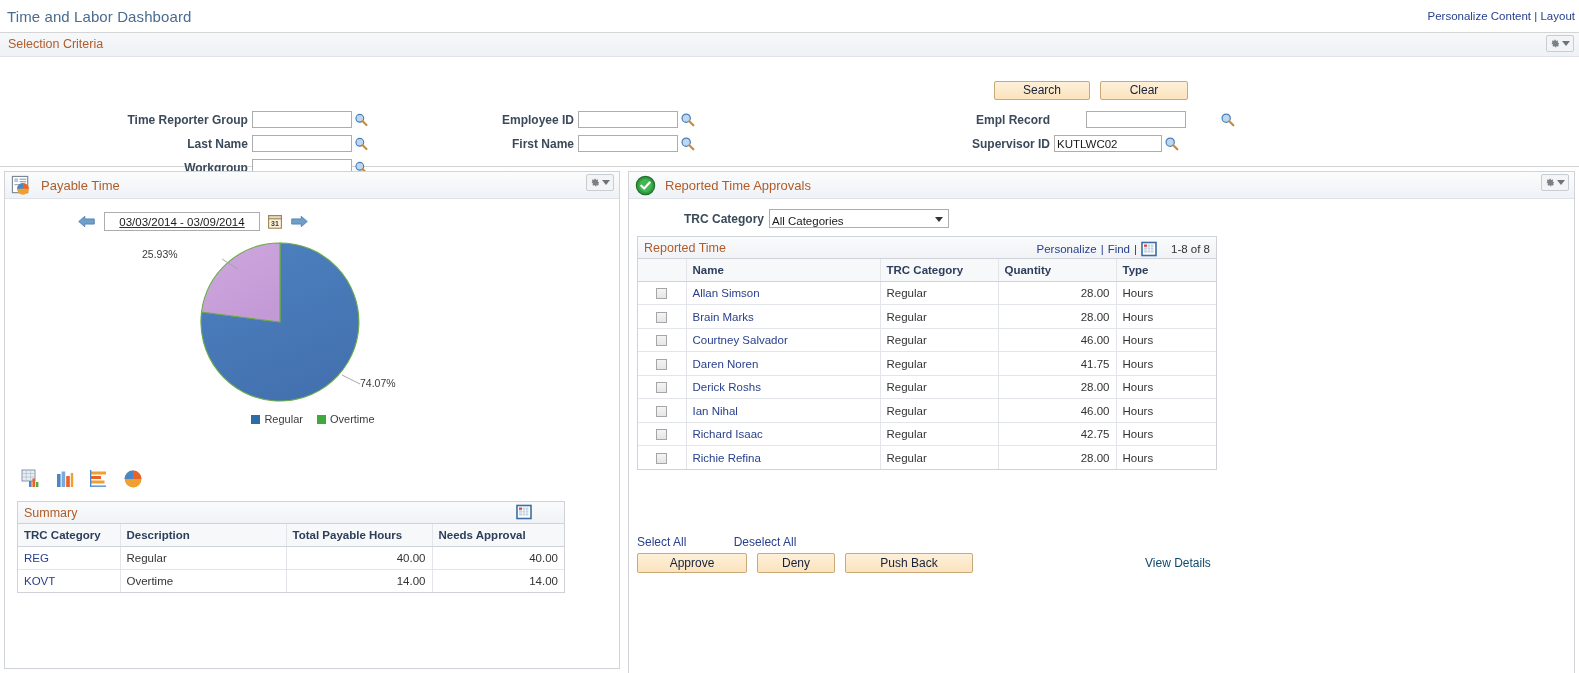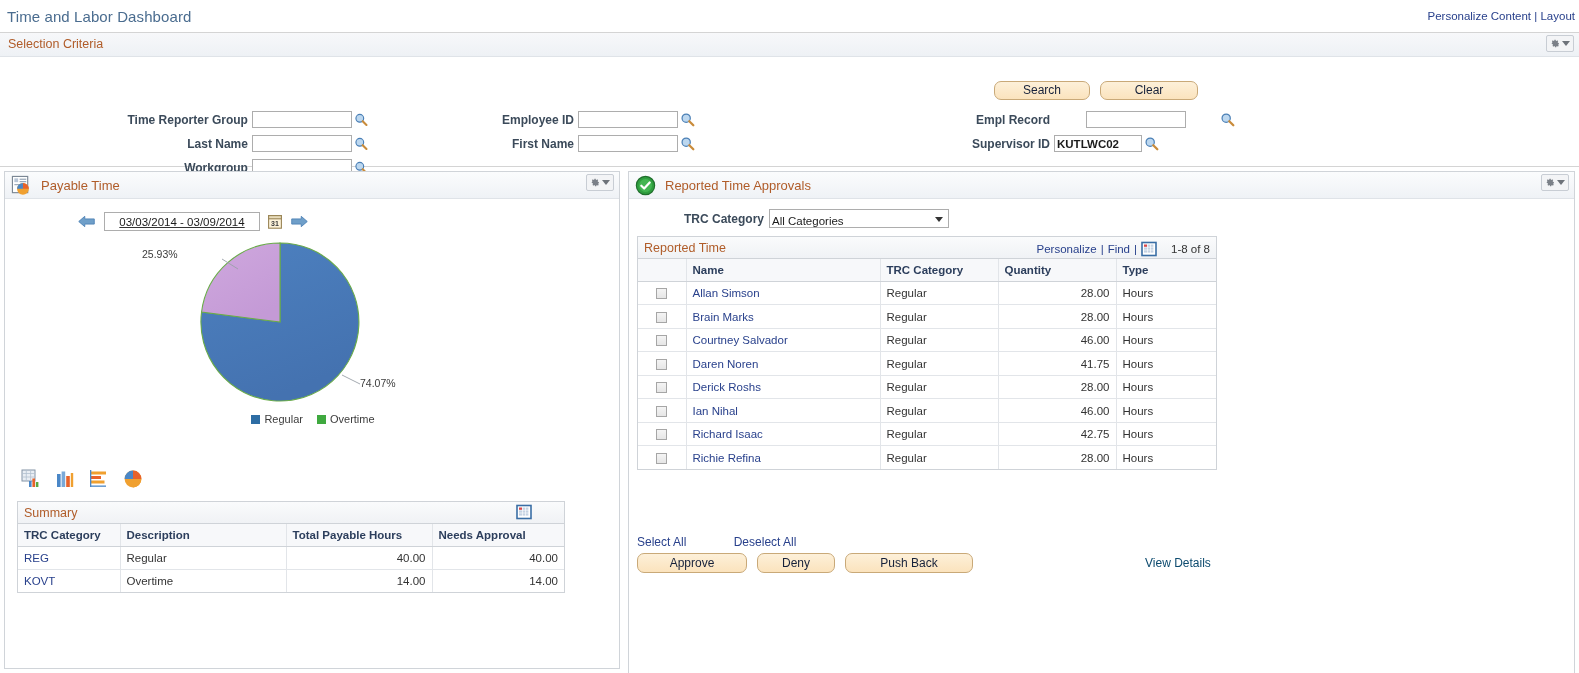--- a/index.html
+++ b/index.html
@@ -103,21 +103,21 @@
   }
   .lookup-icon {
     width: 15px; height: 15px;
     margin-left: 2px;
     cursor: pointer;
     display: block;
   }
   .pt-btn {
     height: 19px;
     border: 1px solid #c9a978;
-    border-radius: 7px;
+    border-radius: 2px;
     background: linear-gradient(to bottom,#fdf0d9 0%,#fbe3bd 100%);
     font-family: "Liberation Sans", sans-serif;
     font-size: 12px;
     color: #16213a;
     cursor: pointer;
     padding: 0 6px;
     line-height: 17px;
   }
 
   
@@ -341,21 +341,21 @@
         <path fill="#7b8088" d="M14 9.1V6.9l-1.7-.3a4.6 4.6 0 00-.5-1.2l1-1.4-1.6-1.6-1.4 1a4.6 4.6 0 00-1.2-.5L8.3 1.2H6.1l-.3 1.7c-.4.1-.8.3-1.2.5l-1.4-1-1.6 1.6 1 1.4c-.2.4-.4.8-.5 1.2L1.4 6.9v2.2l1.7.3c.1.4.3.8.5 1.2l-1 1.4 1.6 1.6 1.4-1c.4.2.8.4 1.2.5l.3 1.7h2.2l.3-1.7c.4-.1.8-.3 1.2-.5l1.4 1 1.6-1.6-1-1.4c.2-.4.4-.8.5-1.2l1.7-.3z"></path>
       </svg>
       <span class="caret-glyph"></span>
     </div>
   </div>
 
   <div class="crit-body">
 
     <div class="field-row" style="left:994px; top:24px; gap:10px;">
       <button class="pt-btn" style="width:96px;">Search</button>
-      <button class="pt-btn" style="width:98px;">Clear</button>
+      <button class="pt-btn" style="width:88px;">Clear</button>
     </div>
 
     <div class="field-row" style="left:8px; top:78px; width:360px;">
       <span class="field-label" style="width:260px;">Last Name</span>
       <input class="pt-input" style="width: 100px;" value="">
       <svg class="lookup-icon" viewBox="0 0 16 16">
         <circle cx="6.6" cy="6.6" r="4.4" fill="#bcd7ef" stroke="#4a7fb5" stroke-width="1.3"></circle>
         <path d="M9.9 9.9l4.3 4.3" stroke="#c98b3a" stroke-width="2.4" stroke-linecap="round"></path>
       </svg>
     </div>
@@ -396,21 +396,21 @@
     <div class="field-row" style="left:862px; top:54px;gap:32px;">
       <span class="field-label" style="width:192px;">Empl Record</span>
       <input class="pt-input" style="width: 100px;" value="">
       <svg class="lookup-icon" viewBox="0 0 16 16">
         <circle cx="6.6" cy="6.6" r="4.4" fill="#bcd7ef" stroke="#4a7fb5" stroke-width="1.3"></circle>
         <path d="M9.9 9.9l4.3 4.3" stroke="#c98b3a" stroke-width="2.4" stroke-linecap="round"></path>
       </svg>
     </div>
     <div class="field-row" style="left:862px; top:78px;">
       <span class="field-label" style="width:192px;">Supervisor ID</span>
-      <input class="pt-input" style="width: 88px; font-weight: bold;" value="KUTLWC02">
+      <input class="pt-input" style="width: 108px;" value="KUTLWC02">
       <svg class="lookup-icon" viewBox="0 0 16 16">
         <circle cx="6.6" cy="6.6" r="4.4" fill="#bcd7ef" stroke="#4a7fb5" stroke-width="1.3"></circle>
         <path d="M9.9 9.9l4.3 4.3" stroke="#c98b3a" stroke-width="2.4" stroke-linecap="round"></path>
       </svg>
     </div>
 
   </div>
 </div>
 
 <div id="main">

